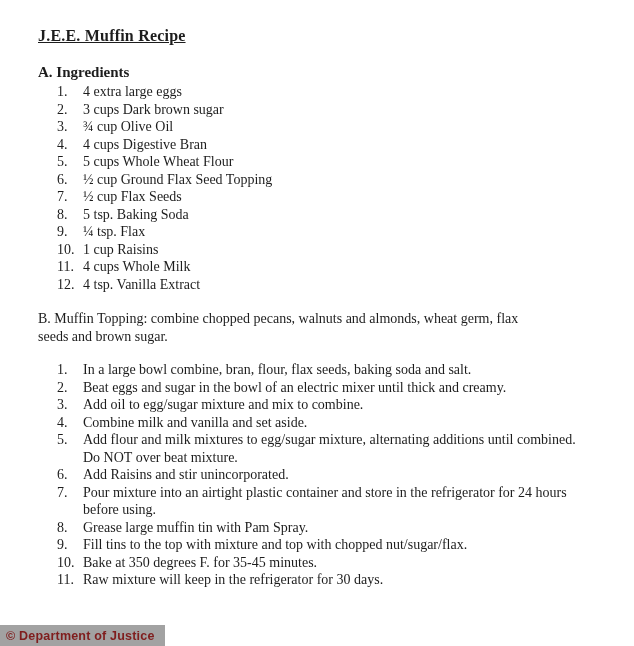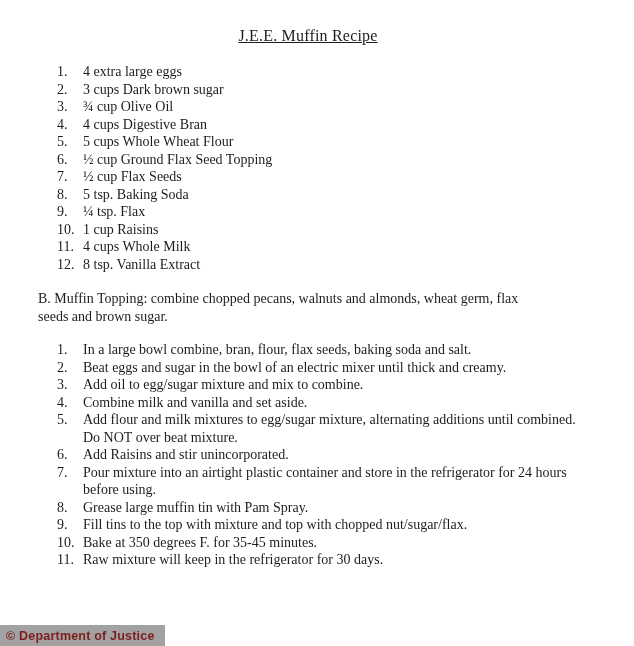--- a/index.html
+++ b/index.html
@@ -10,23 +10,23 @@
     color: #1d1d1d;
     position: relative;
     overflow: hidden;
   }
   .page {
     padding: 26px 56px 0 38px;
     width: 634px;
   }
   .doc-title {
     font-size: 16px;
-    font-weight: normal;
+    font-weight: bold;
     text-decoration: underline;
-    text-align: center;
+    text-align: left;
     letter-spacing: 0.2px;
     margin-bottom: 17px;
     line-height: 20px;
   }
   .section-heading {
     font-size: 15px;
     font-weight: bold;
     line-height: 18px;
     margin-bottom: 2px;
   }
@@ -75,20 +75,21 @@
   }
 </style>
 </head>
 <body>
 
 <div class="page">
 
   <h1 class="doc-title">J.E.E. Muffin Recipe</h1>
 
   <section>
+    <h2 class="section-heading">A. Ingredients</h2>
     <ol class="num-list">
         <li>
           <span class="num">1.</span>
           <span class="txt">4 extra large eggs</span>
         </li>
         <li>
           <span class="num">2.</span>
           <span class="txt">3 cups Dark brown sugar</span>
         </li>
         <li>
@@ -122,21 +123,21 @@
         <li>
           <span class="num">10.</span>
           <span class="txt">1 cup Raisins</span>
         </li>
         <li>
           <span class="num">11.</span>
           <span class="txt">4 cups Whole Milk</span>
         </li>
         <li>
           <span class="num">12.</span>
-          <span class="txt">8 tsp. Vanilla Extract</span>
+          <span class="txt">4 tsp. Vanilla Extract</span>
         </li>
       </ol>
   </section>
 
   <p class="topping-para"><span class="bold-lead">B. Muffin Topping:</span> <span>combine chopped pecans, walnuts and almonds, wheat germ, flax seeds and brown sugar.</span></p>
 
   <section class="procedure-section">
     <ol class="num-list">
         <li>
           <span class="num">1.</span>

